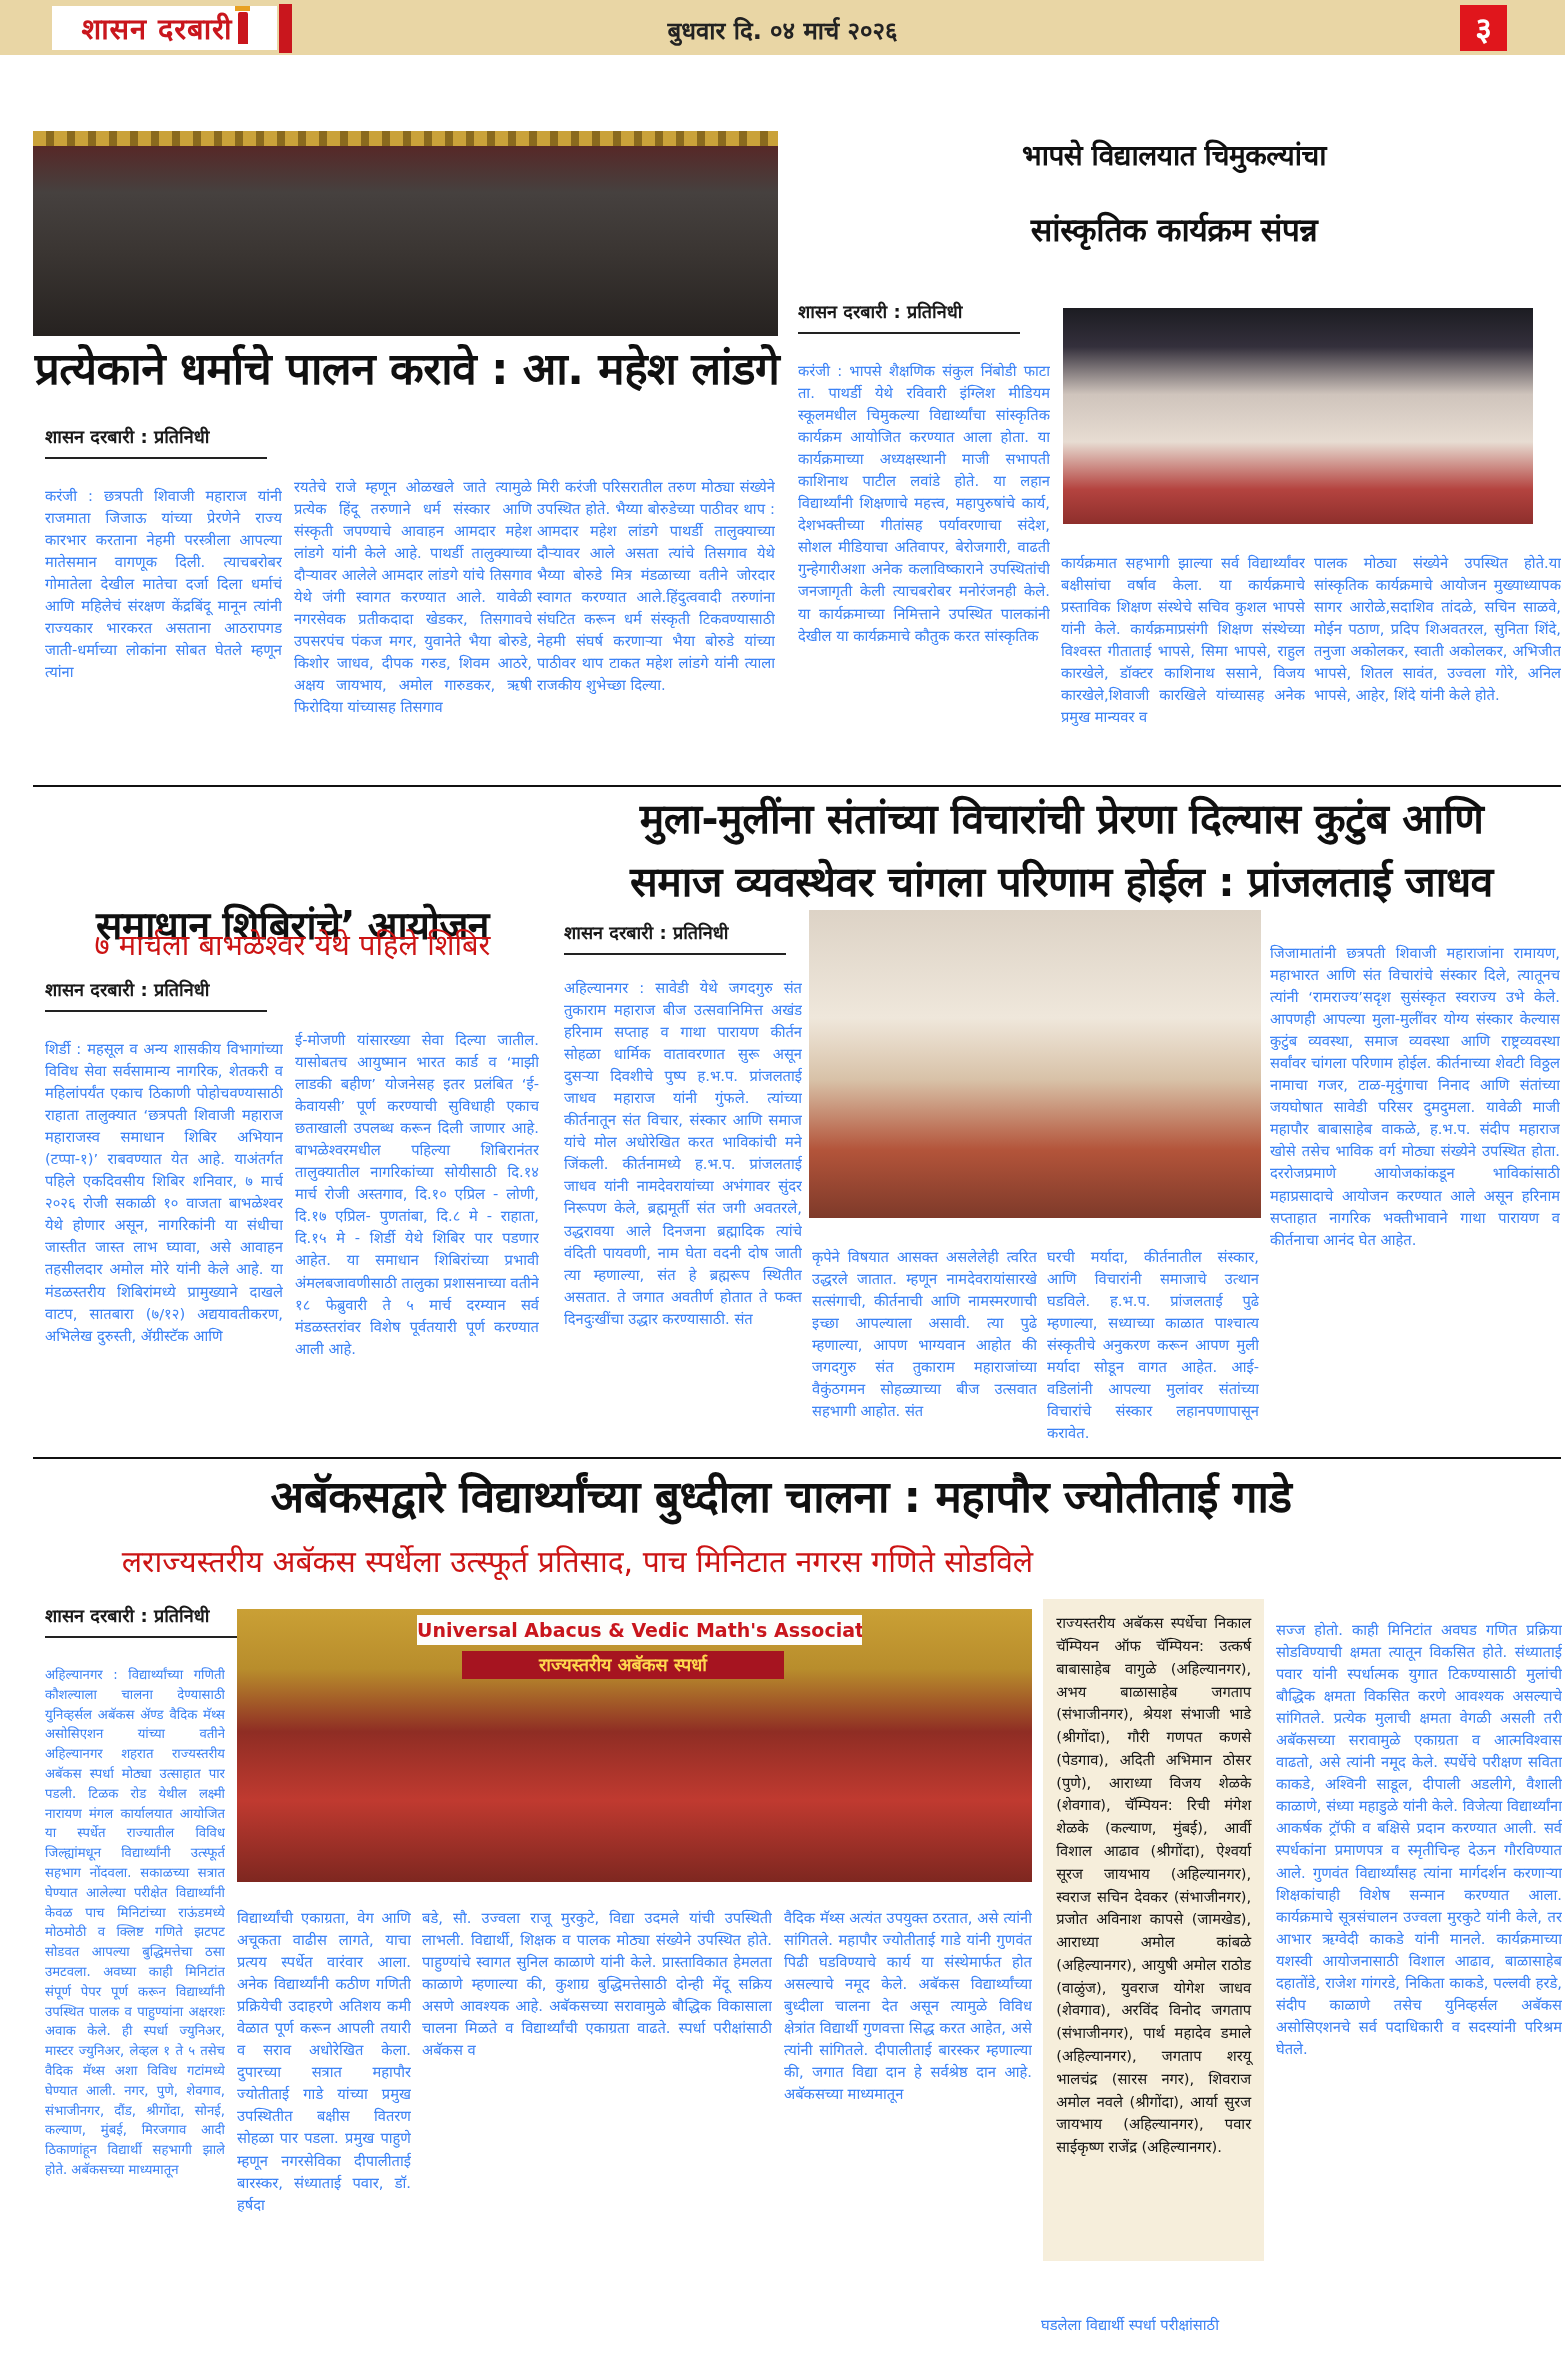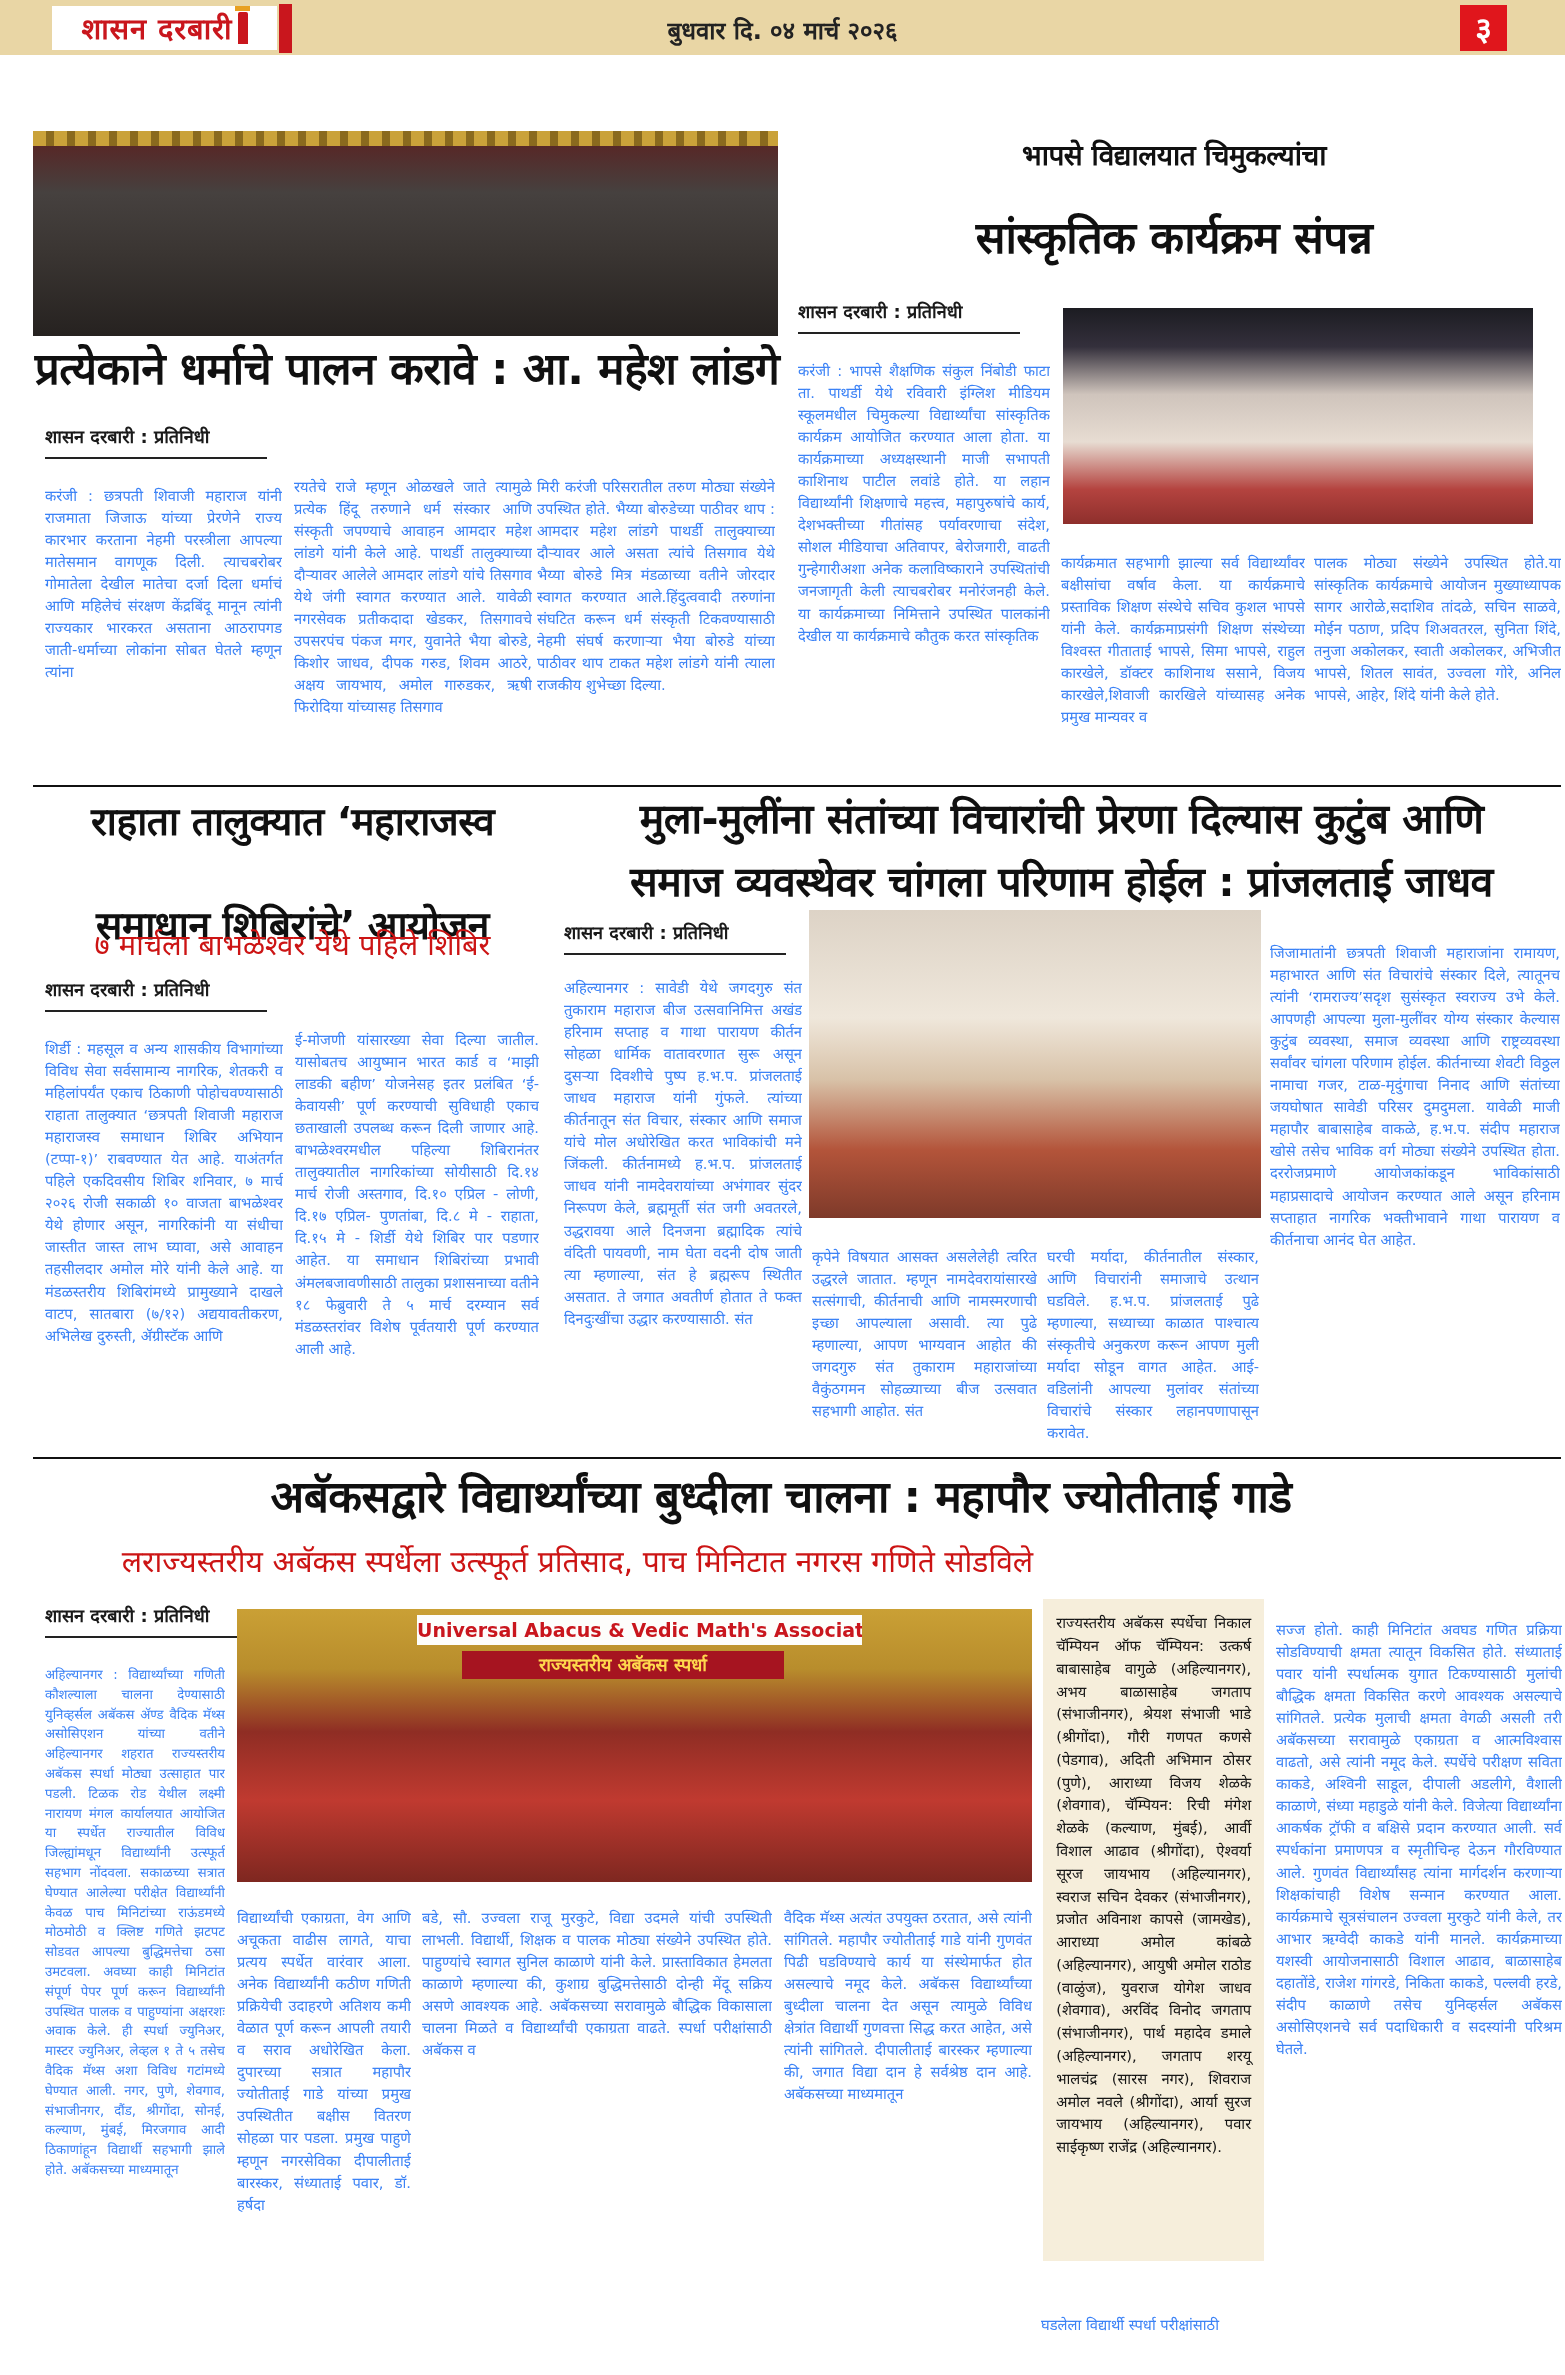--- a/index.html
+++ b/index.html
@@ -50,30 +50,29 @@
 
   <div class="abs photo photo-dark" style="left:33px;top:131px;width:745px;height:205px;"></div>
 
   <div class="abs headline" style="left:33px;top:341px;width:748px;font-size:44px;">प्रत्येकाने धर्माचे पालन करावे : आ. महेश लांडगे</div>
   <div class="abs byline" style="left:45px;top:424px;width:222px;">शासन दरबारी : प्रतिनिधी</div>
   <div class="abs col" style="left:45px;top:469px;width:237px;height:309px;">करंजी : छत्रपती शिवाजी महाराज यांनी राजमाता जिजाऊ यांच्या प्रेरणेने राज्य कारभार करताना नेहमी परस्त्रीला आपल्या मातेसमान वागणूक दिली. त्याचबरोबर गोमातेला देखील मातेचा दर्जा दिला धर्माचं आणि महिलेचं संरक्षण केंद्रबिंदू मानून त्यांनी राज्यकार भारकरत असताना आठरापगड जाती-धर्माच्या लोकांना सोबत घेतले म्हणून त्यांना</div>
   <div class="abs col" style="left:294px;top:460px;width:238px;height:318px;">रयतेचे राजे म्हणून ओळखले जाते त्यामुळे प्रत्येक हिंदू तरुणाने धर्म संस्कार आणि संस्कृती जपण्याचे आवाहन आमदार महेश लांडगे यांनी केले आहे. पाथर्डी तालुक्याच्या दौऱ्यावर आलेले आमदार लांडगे यांचे तिसगाव येथे जंगी स्वागत करण्यात आले. यावेळी नगरसेवक प्रतीकदादा खेडकर, तिसगावचे उपसरपंच पंकज मगर, युवानेते भैया बोरुडे, किशोर जाधव, दीपक गरुड, शिवम आठरे, अक्षय जायभाय, अमोल गारुडकर, ऋषी फिरोदिया यांच्यासह तिसगाव</div>
   <div class="abs col" style="left:537px;top:460px;width:238px;height:318px;">मिरी करंजी परिसरातील तरुण मोठ्या संख्येने उपस्थित होते. भैय्या बोरुडेच्या पाठीवर थाप : आमदार महेश लांडगे पाथर्डी तालुक्याच्या दौऱ्यावर आले असता त्यांचे तिसगाव येथे भैय्या बोरुडे मित्र मंडळाच्या वतीने जोरदार स्वागत करण्यात आले.हिंदुत्ववादी तरुणांना संघटित करून धर्म संस्कृती टिकवण्यासाठी नेहमी संघर्ष करणाऱ्या भैया बोरुडे यांच्या पाठीवर थाप टाकत महेश लांडगे यांनी त्याला राजकीय शुभेच्छा दिल्या.</div>
 
   <div class="abs headline" style="left:790px;top:138px;width:768px;font-size:28px;">भापसे विद्यालयात चिमुकल्यांचा</div>
-  <div class="abs headline" style="left:790px;top:210px;width:768px;font-size:44px;">सांस्कृतिक कार्यक्रम संपन्न</div>
+  <div class="abs headline" style="left:790px;top:210px;width:768px;font-size:32px;">सांस्कृतिक कार्यक्रम संपन्न</div>
   <div class="abs byline" style="left:798px;top:299px;width:222px;">शासन दरबारी : प्रतिनिधी</div>
   <div class="abs photo photo-stage" style="left:1063px;top:308px;width:470px;height:216px;"></div>
   <div class="abs col" style="left:798px;top:344px;width:252px;height:433px;">करंजी : भापसे शैक्षणिक संकुल निंबोडी फाटा ता. पाथर्डी येथे रविवारी इंग्लिश मीडियम स्कूलमधील चिमुकल्या विद्यार्थ्यांचा सांस्कृतिक कार्यक्रम आयोजित करण्यात आला होता. या कार्यक्रमाच्या अध्यक्षस्थानी माजी सभापती काशिनाथ पाटील लवांडे होते. या लहान विद्यार्थ्यांनी शिक्षणाचे महत्त्व, महापुरुषांचे कार्य, देशभक्तीच्या गीतांसह पर्यावरणाचा संदेश, सोशल मीडियाचा अतिवापर, बेरोजगारी, वाढती गुन्हेगारीअशा अनेक कलाविष्काराने उपस्थितांची जनजागृती केली त्याचबरोबर मनोरंजनही केले. या कार्यक्रमाच्या निमित्ताने उपस्थित पालकांनी देखील या कार्यक्रमाचे कौतुक करत सांस्कृतिक</div>
   <div class="abs col" style="left:1061px;top:536px;width:244px;height:242px;">कार्यक्रमात सहभागी झाल्या सर्व विद्यार्थ्यांवर बक्षीसांचा वर्षाव केला. या कार्यक्रमाचे प्रस्ताविक शिक्षण संस्थेचे सचिव कुशल भापसे यांनी केले. कार्यक्रमाप्रसंगी शिक्षण संस्थेच्या विश्वस्त गीताताई भापसे, सिमा भापसे, राहुल कारखेले, डॉक्टर काशिनाथ ससाने, विजय कारखेले,शिवाजी कारखिले यांच्यासह अनेक प्रमुख मान्यवर व</div>
   <div class="abs col" style="left:1314px;top:536px;width:247px;height:242px;">पालक मोठ्या संख्येने उपस्थित होते.या सांस्कृतिक कार्यक्रमाचे आयोजन मुख्याध्यापक सागर आरोळे,सदाशिव तांदळे, सचिन साळवे, मोईन पठाण, प्रदिप शिअवतरल, सुनिता शिंदे, तनुजा अकोलकर, स्वाती अकोलकर, अभिजीत भापसे, शितल सावंत, उज्वला गोरे, अनिल भापसे, आहेर, शिंदे यांनी केले होते.</div>
 
   <div class="abs divider" style="left:33px;top:785px;width:1528px;"></div>
 
-  <div class="abs headline" style="left:33px;top:797px;width:519px;font-size:39px;">राहाता तालुक्यात ‘महाराजस्व</div>
   <div class="abs headline" style="left:33px;top:861px;width:519px;font-size:39px;margin-top:40px;">समाधान शिबिरांचे’ आयोजन</div>
   <div class="abs subhead" style="left:33px;top:927px;width:519px;font-size:29px;">७ मार्चला बाभळेश्वर येथे पहिले शिबिर</div>
   <div class="abs byline" style="left:45px;top:977px;width:222px;">शासन दरबारी : प्रतिनिधी</div>
   <div class="abs col" style="left:45px;top:1022px;width:238px;height:422px;">शिर्डी : महसूल व अन्य शासकीय विभागांच्या विविध सेवा सर्वसामान्य नागरिक, शेतकरी व महिलांपर्यंत एकाच ठिकाणी पोहोचवण्यासाठी राहाता तालुक्यात ‘छत्रपती शिवाजी महाराज महाराजस्व समाधान शिबिर अभियान (टप्पा-१)’ राबवण्यात येत आहे. याअंतर्गत पहिले एकदिवसीय शिबिर शनिवार, ७ मार्च २०२६ रोजी सकाळी १० वाजता बाभळेश्वर येथे होणार असून, नागरिकांनी या संधीचा जास्तीत जास्त लाभ घ्यावा, असे आवाहन तहसीलदार अमोल मोरे यांनी केले आहे. या मंडळस्तरीय शिबिरांमध्ये प्रामुख्याने दाखले वाटप, सातबारा (७/१२) अद्ययावतीकरण, अभिलेख दुरुस्ती, ॲग्रीस्टॅक आणि</div>
   <div class="abs col" style="left:295px;top:1013px;width:244px;height:432px;">ई-मोजणी यांसारख्या सेवा दिल्या जातील. यासोबतच आयुष्मान भारत कार्ड व ‘माझी लाडकी बहीण’ योजनेसह इतर प्रलंबित ‘ई-केवायसी’ पूर्ण करण्याची सुविधाही एकाच छताखाली उपलब्ध करून दिली जाणार आहे. बाभळेश्वरमधील पहिल्या शिबिरानंतर तालुक्यातील नागरिकांच्या सोयीसाठी दि.१४ मार्च रोजी अस्तगाव, दि.१० एप्रिल - लोणी, दि.१७ एप्रिल- पुणतांबा, दि.८ मे - राहाता, दि.१५ मे - शिर्डी येथे शिबिर पार पडणार आहेत. या समाधान शिबिरांच्या प्रभावी अंमलबजावणीसाठी तालुका प्रशासनाच्या वतीने १८ फेब्रुवारी ते ५ मार्च दरम्यान सर्व मंडळस्तरांवर विशेष पूर्वतयारी पूर्ण करण्यात आली आहे.</div>
 
   <div class="abs headline" style="left:560px;top:793px;width:1003px;font-size:41px;">मुला-मुलींना संतांच्या विचारांची प्रेरणा दिल्यास कुटुंब आणि</div>
   <div class="abs headline" style="left:560px;top:856px;width:1003px;font-size:41px;">समाज व्यवस्थेवर चांगला परिणाम होईल : प्रांजलताई जाधव</div>
   <div class="abs byline" style="left:564px;top:920px;width:222px;">शासन दरबारी : प्रतिनिधी</div>
   <div class="abs photo photo-kirtan" style="left:809px;top:910px;width:452px;height:308px;"></div>

